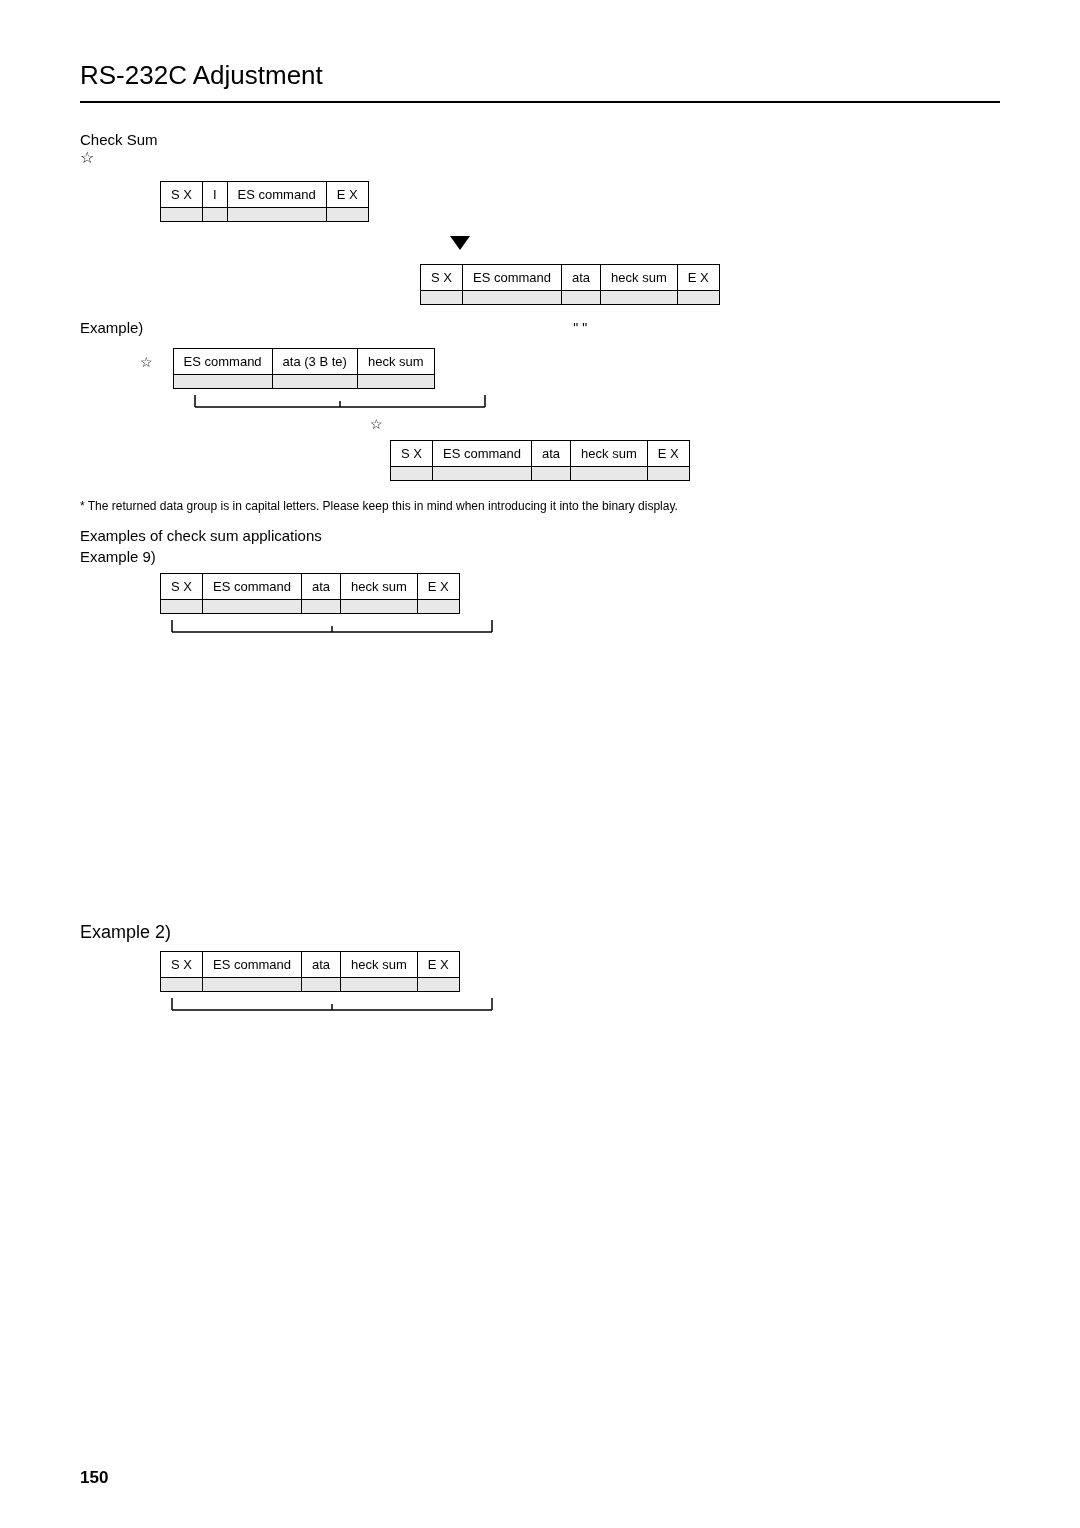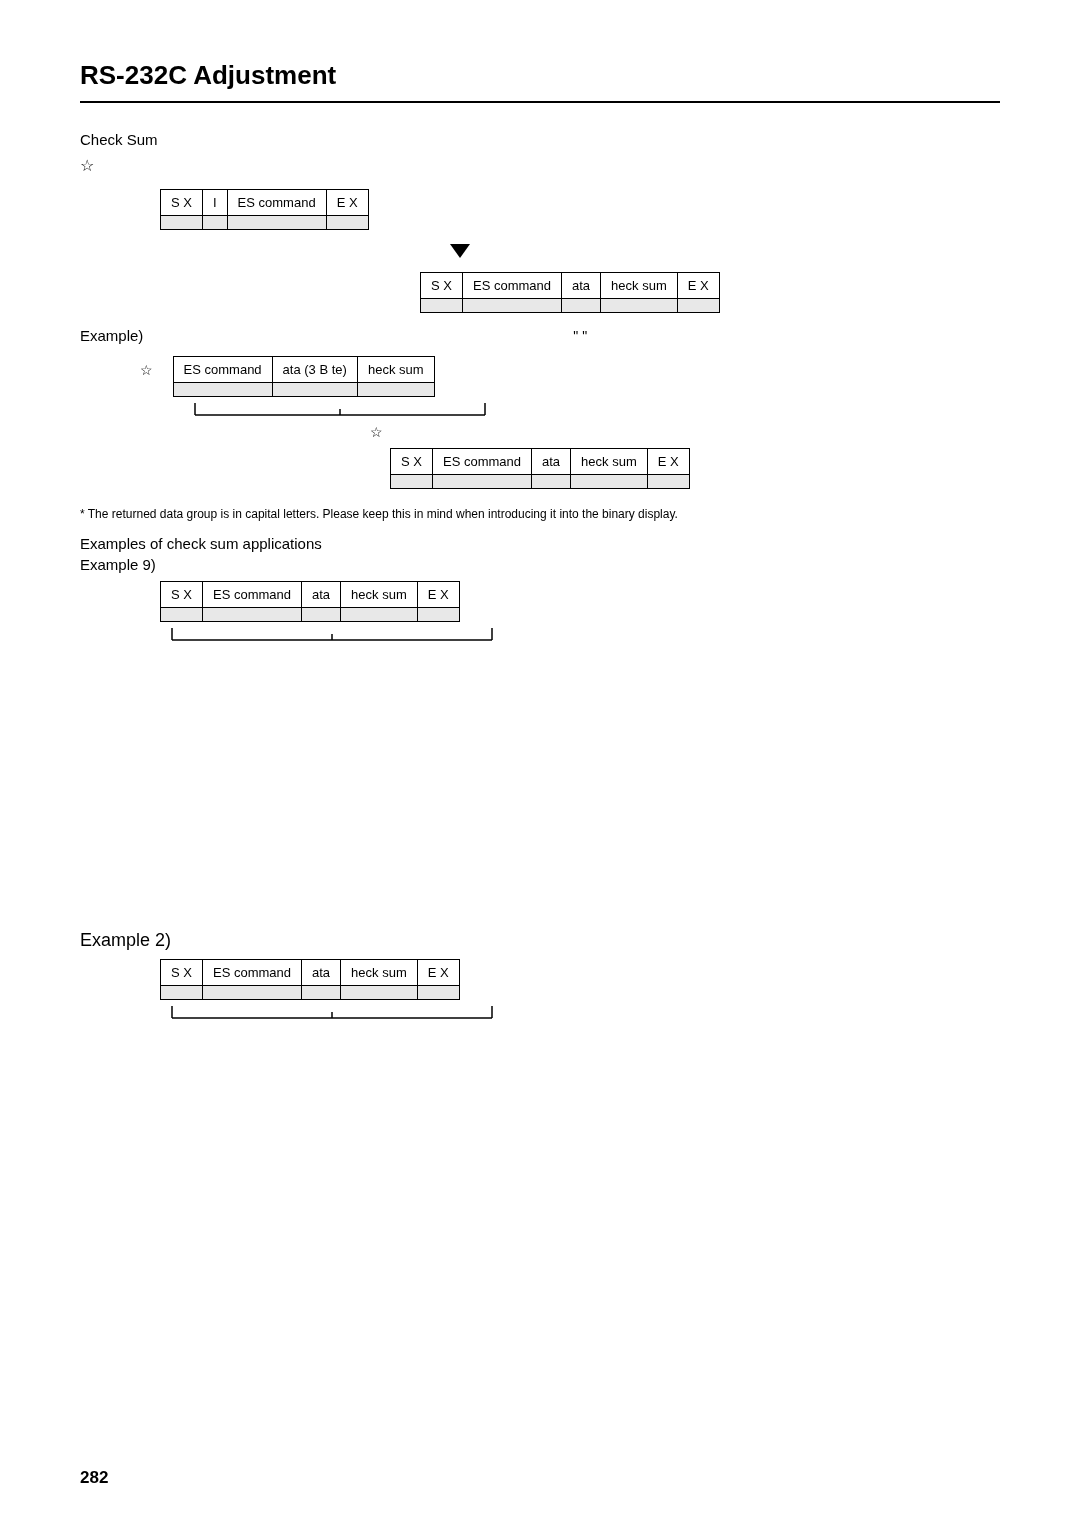--- a/index.html
+++ b/index.html
@@ -8,30 +8,30 @@
       background: #fff;
       color: #000;
       width: 1080px;
       min-height: 1528px;
       padding: 60px 80px 60px 80px;
       font-size: 15px;
     }
 
     .page-title {
       font-size: 26px;
-      font-weight: bold;
+      font-weight: normal;
       border-bottom: 2px solid #000;
       padding-bottom: 10px;
       margin-bottom: 28px;
     }
 
     .section-label {
       font-size: 15px;
       font-weight: normal;
-      margin-bottom: 8px;
+      margin-bottom: 0;
     }
 
     .star { font-size: 16px; margin-bottom: 12px; display: block; }
 
     
     .diagram-table {
       border-collapse: collapse;
       font-size: 13px;
     }
     .diagram-table td {
@@ -265,13 +265,13 @@
   <div style="margin-top:2px; margin-left:2px;">
     <svg width="340" height="18" class="bracket-svg">
       <line x1="10" y1="4" x2="10" y2="16" stroke="#000" stroke-width="1.5"></line>
       <line x1="10" y1="16" x2="330" y2="16" stroke="#000" stroke-width="1.5"></line>
       <line x1="330" y1="4" x2="330" y2="16" stroke="#000" stroke-width="1.5"></line>
       <line x1="170" y1="16" x2="170" y2="10" stroke="#000" stroke-width="1.5"></line>
     </svg>
   </div>
 </div>
 
-<div class="page-number">282</div>
+<div class="page-number">150</div>
 
 </body></html>

